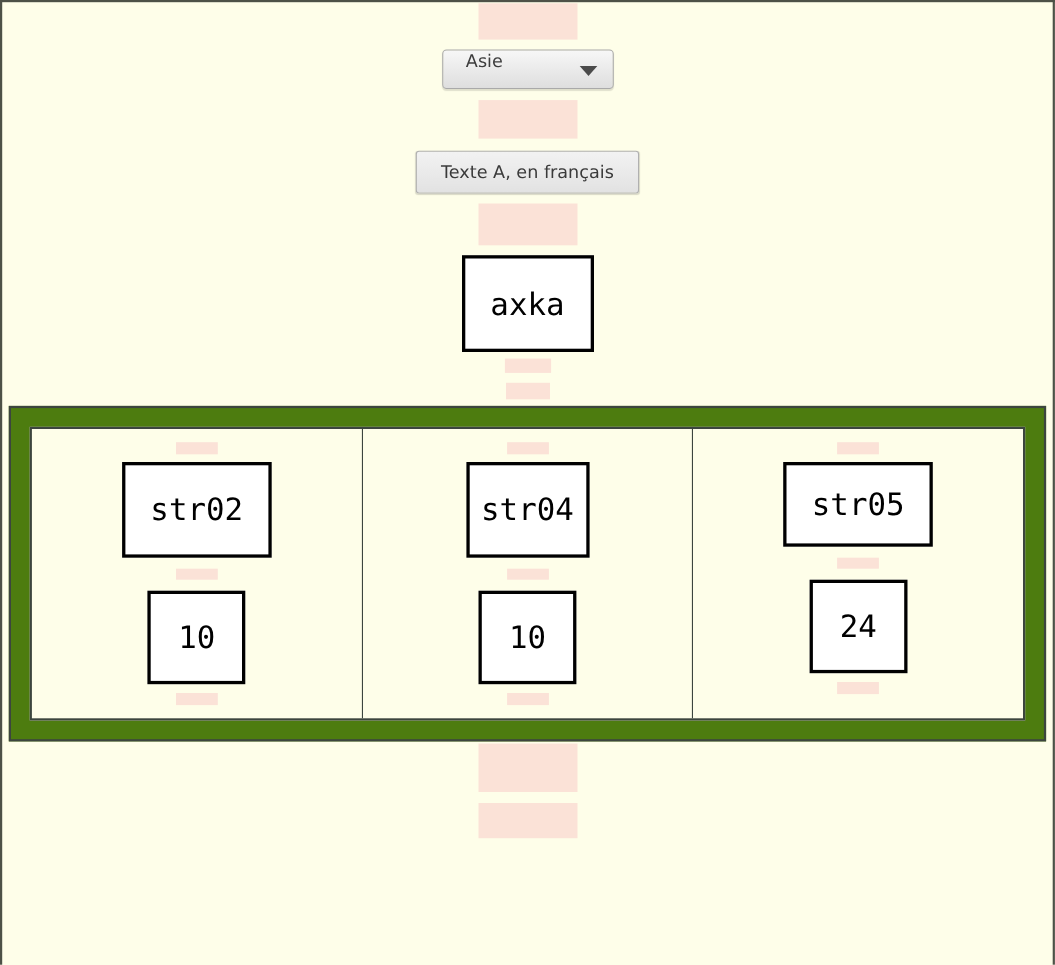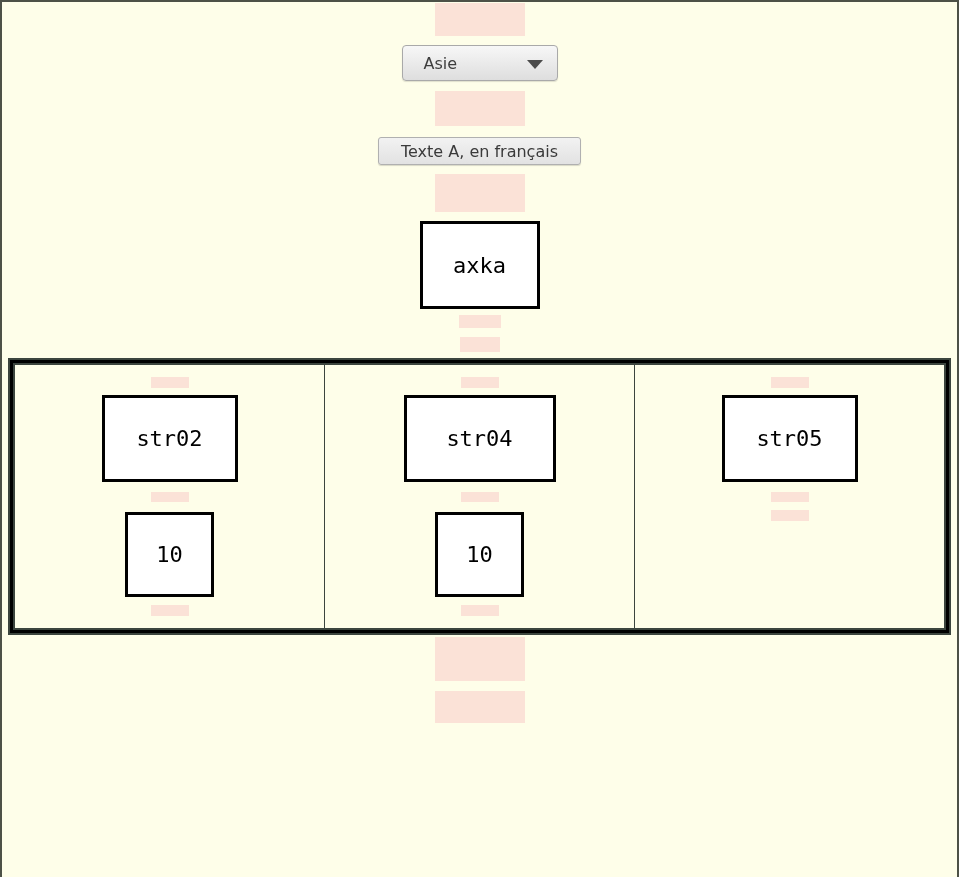--- a/index.html
+++ b/index.html
@@ -33,21 +33,20 @@
   .dropdown {
     margin-top: 9px;
     width: 156px;
     height: 36px;
     box-sizing: border-box;
     border: 1px solid #A9A9A9;
     border-radius: 4px;
     background: linear-gradient(#F7F7F7, #DEDEDE);
     box-shadow: 0 1px 1px rgba(0,0,0,0.12);
     display: flex;
-    align-items: center;
     position: relative;
     cursor: default;
   }
   .dropdown .label {
     margin-left: 21px;
     font-size: 16px;
     color: #3D3D3D;
   }
   .dropdown .arrow {
     position: absolute;
@@ -55,52 +54,52 @@
     top: 14px;
     width: 0; height: 0;
     border-left: 8px solid transparent;
     border-right: 8px solid transparent;
     border-top: 9px solid #4B4B4B;
   }
 
   
   .btn {
     box-sizing: border-box;
-    height: 28px;
+    height: 39px;
     padding: 0 22px;
     font-family: "DejaVu Sans", sans-serif;
     font-size: 16px;
     color: #3A3A3A;
     background: linear-gradient(#F2F2F2, #E2E2E2);
     border: 1px solid #B0B0B0;
     border-radius: 3px;
     box-shadow: 0 1px 1px rgba(0,0,0,0.15);
     cursor: pointer;
   }
 
   
   .vbox {
     box-sizing: border-box;
     border: 3px solid #000;
     background: #FFFFFF;
     display: flex;
     align-items: center;
     justify-content: center;
     font-family: "DejaVu Sans Mono", monospace;
-    font-size: 22px;
+    font-size: 28px;
     color: #000;
   }
 
   
   .panel-outer {
     align-self: stretch;
     margin: 6px 6px 0 6px;
     border: 2px solid #3C453E;
-    background: #000000;
-    padding: 3px;
+    background: #4d7c0f;
+    padding: 17px;
     flex: 0 0 auto;
   }
   .panel-inner {
     border: 2px solid #3C453E;
     background: #FEFEE9;
     display: flex;
     flex-direction: row;
     align-items: stretch;
   }
   .panel-col {
@@ -142,30 +141,31 @@
       <div class="panel-col">
         <div class="stripe col" style="height:11px; margin-top:12px;"></div>
         <div class="vbox" style="width:136px; height:87px; margin-top:7px;">str02</div>
         <div class="stripe col" style="height:10px; margin-top:10px;"></div>
         <div class="vbox" style="width:89px; height:85px; margin-top:10px;">10</div>
         <div class="stripe col" style="height:11px; margin-top:8px; margin-bottom:12px;"></div>
       </div>
 
       <div class="panel-col">
         <div class="stripe col" style="height:11px; margin-top:12px;"></div>
-        <div class="vbox" style="width:152px; height:87px; margin-top:7px;">str04</div>
+        <div class="vbox" style="width:112px; height:87px; margin-top:7px;">str04</div>
         <div class="stripe col" style="height:10px; margin-top:10px;"></div>
         <div class="vbox" style="width:89px; height:85px; margin-top:10px;">10</div>
         <div class="stripe col" style="height:11px; margin-top:8px; margin-bottom:12px;"></div>
       </div>
 
       <div class="panel-col">
         <div class="stripe col" style="height:11px; margin-top:12px;"></div>
-        <div class="vbox" style="width:136px; height:87px; margin-top:7px;">str05</div>
+        <div class="vbox" style="width:136px; height:77px; margin-top:7px;">str05</div>
         <div class="stripe col" style="height:10px; margin-top:10px;"></div>
+        <div class="vbox" style="width:89px; height:85px; margin-top:10px;">24</div>
         <div class="stripe col" style="height:11px; margin-top:8px; margin-bottom:12px;"></div>
       </div>
 
     </div>
   </div>
 
   <div class="stripe wide" style="height:44px; margin-top:2px;"></div>
 
 
   <div class="stripe wide" style="height:32px; margin-top:10px;"></div>

